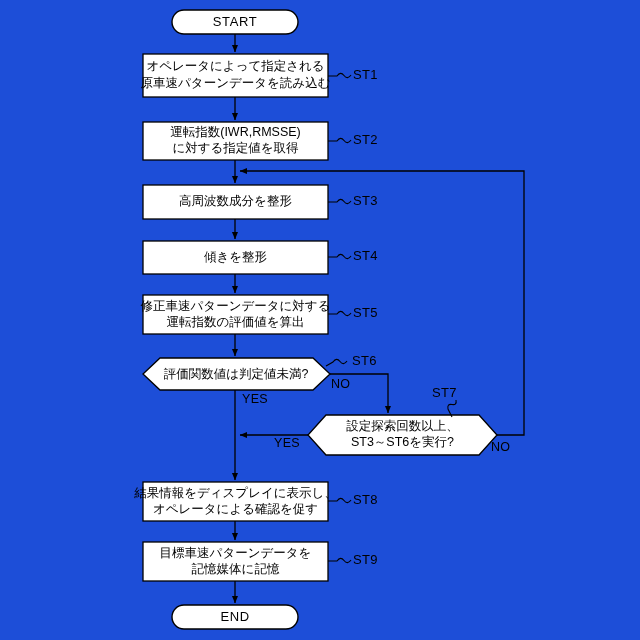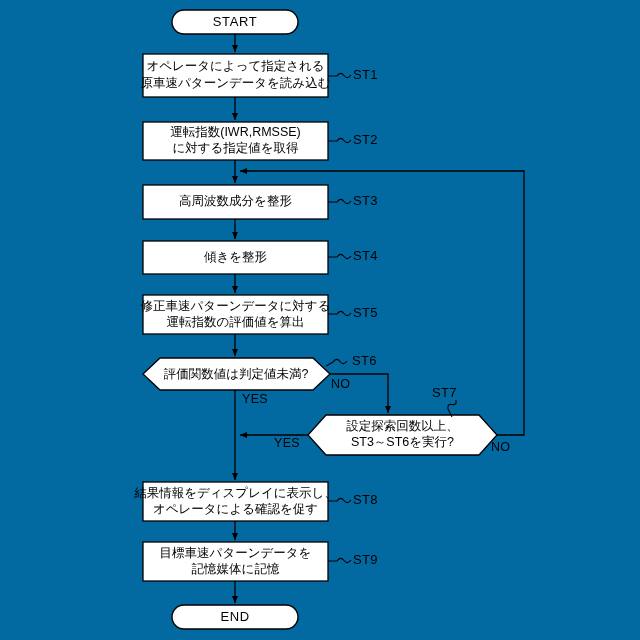--- a/index.html
+++ b/index.html
@@ -10,21 +10,21 @@
   body {
     width: 640px;
     height: 640px;
     font-family: "Liberation Sans", "DejaVu Sans", sans-serif;
     overflow: hidden;
   }
   #flow-root {
     position: relative;
     width: 640px;
     height: 640px;
-    background: #0369a1;
+    background: #1d4ed8;
   }
   svg#flowchart {
     display: block;
     width: 640px;
     height: 640px;
   }
   .shape {
     fill: #ffffff;
     stroke: #000000;
     stroke-width: 1.3;

